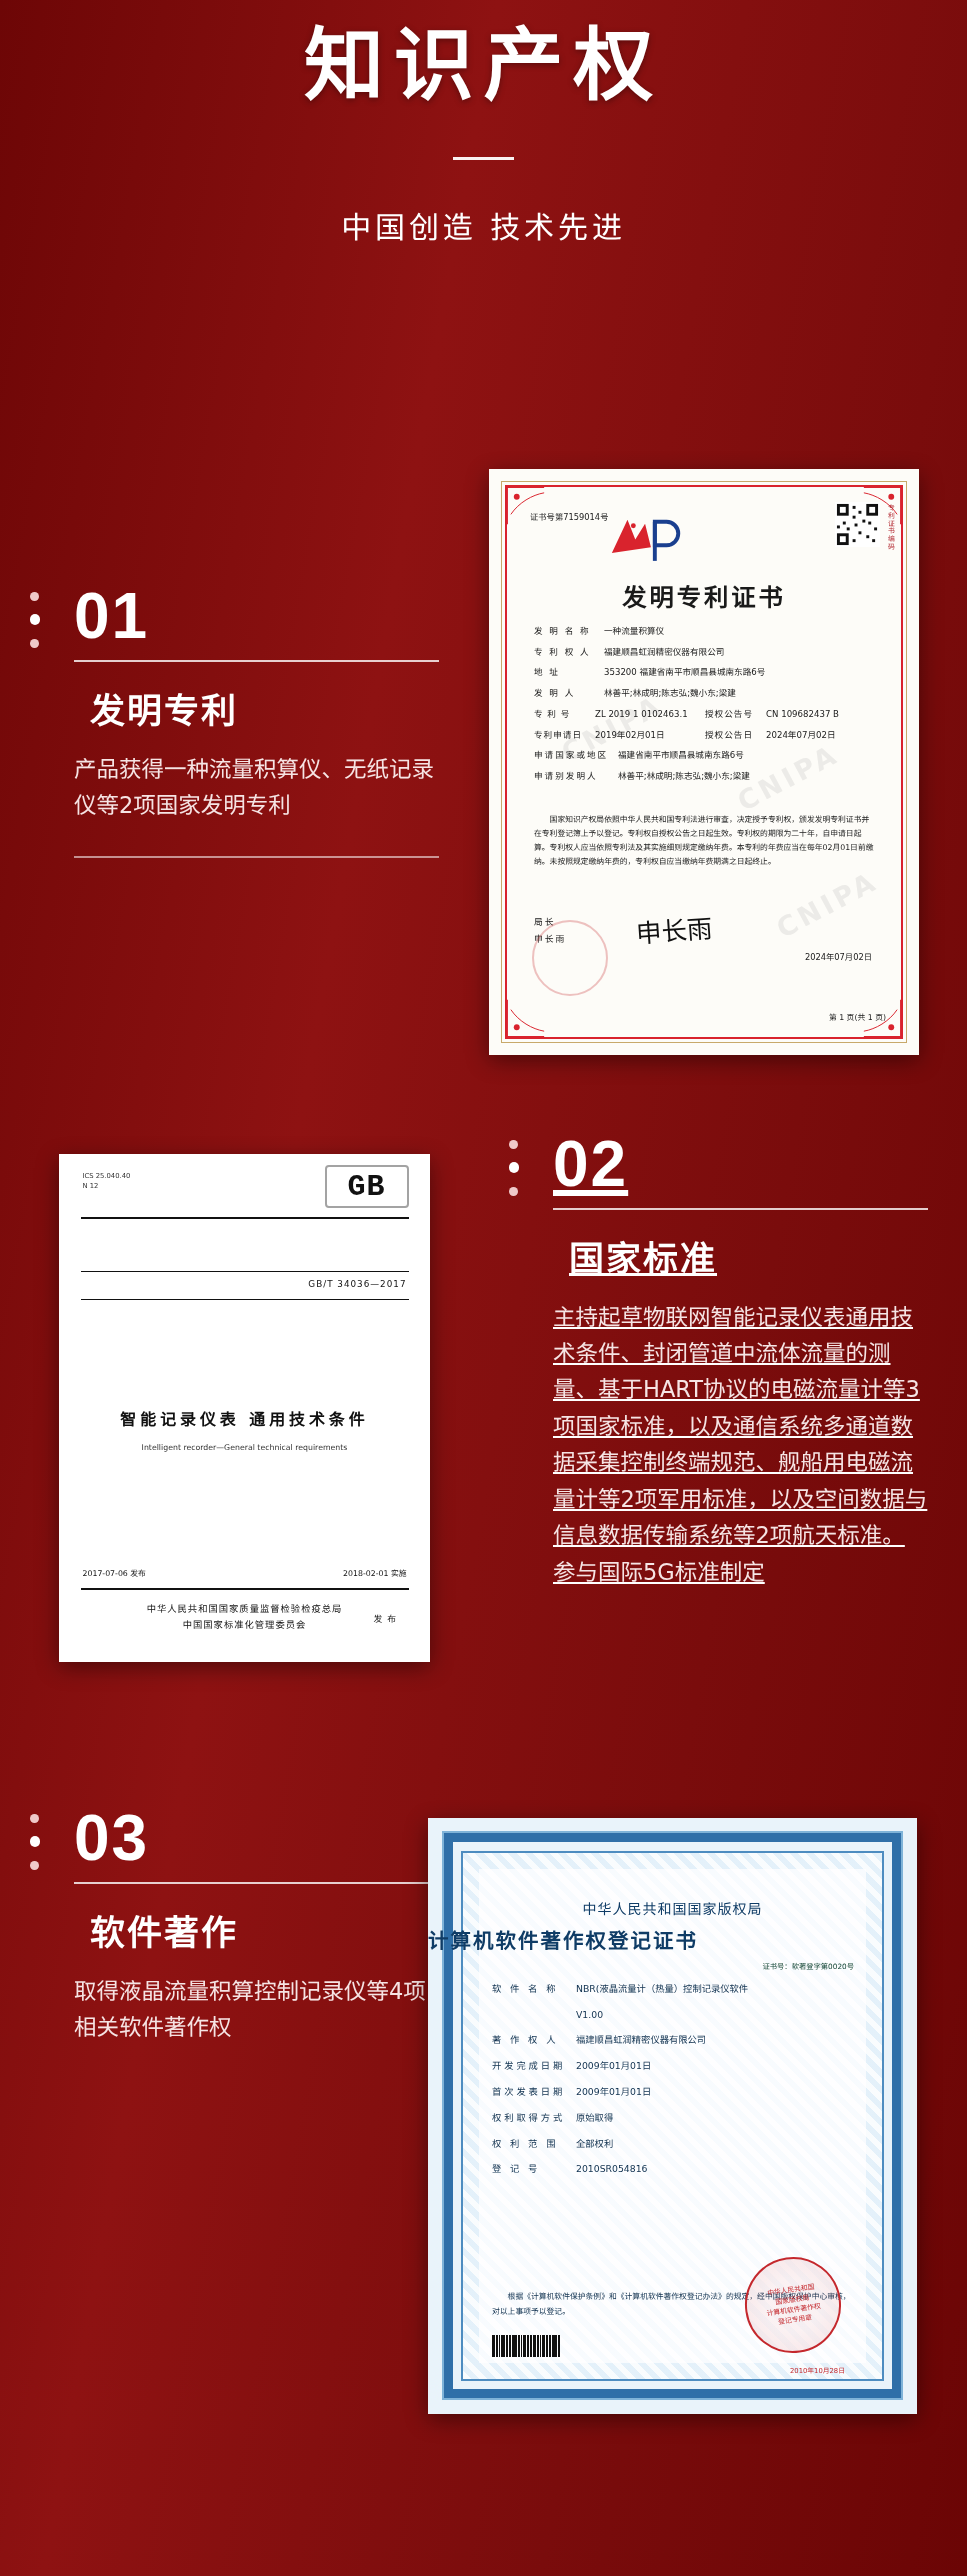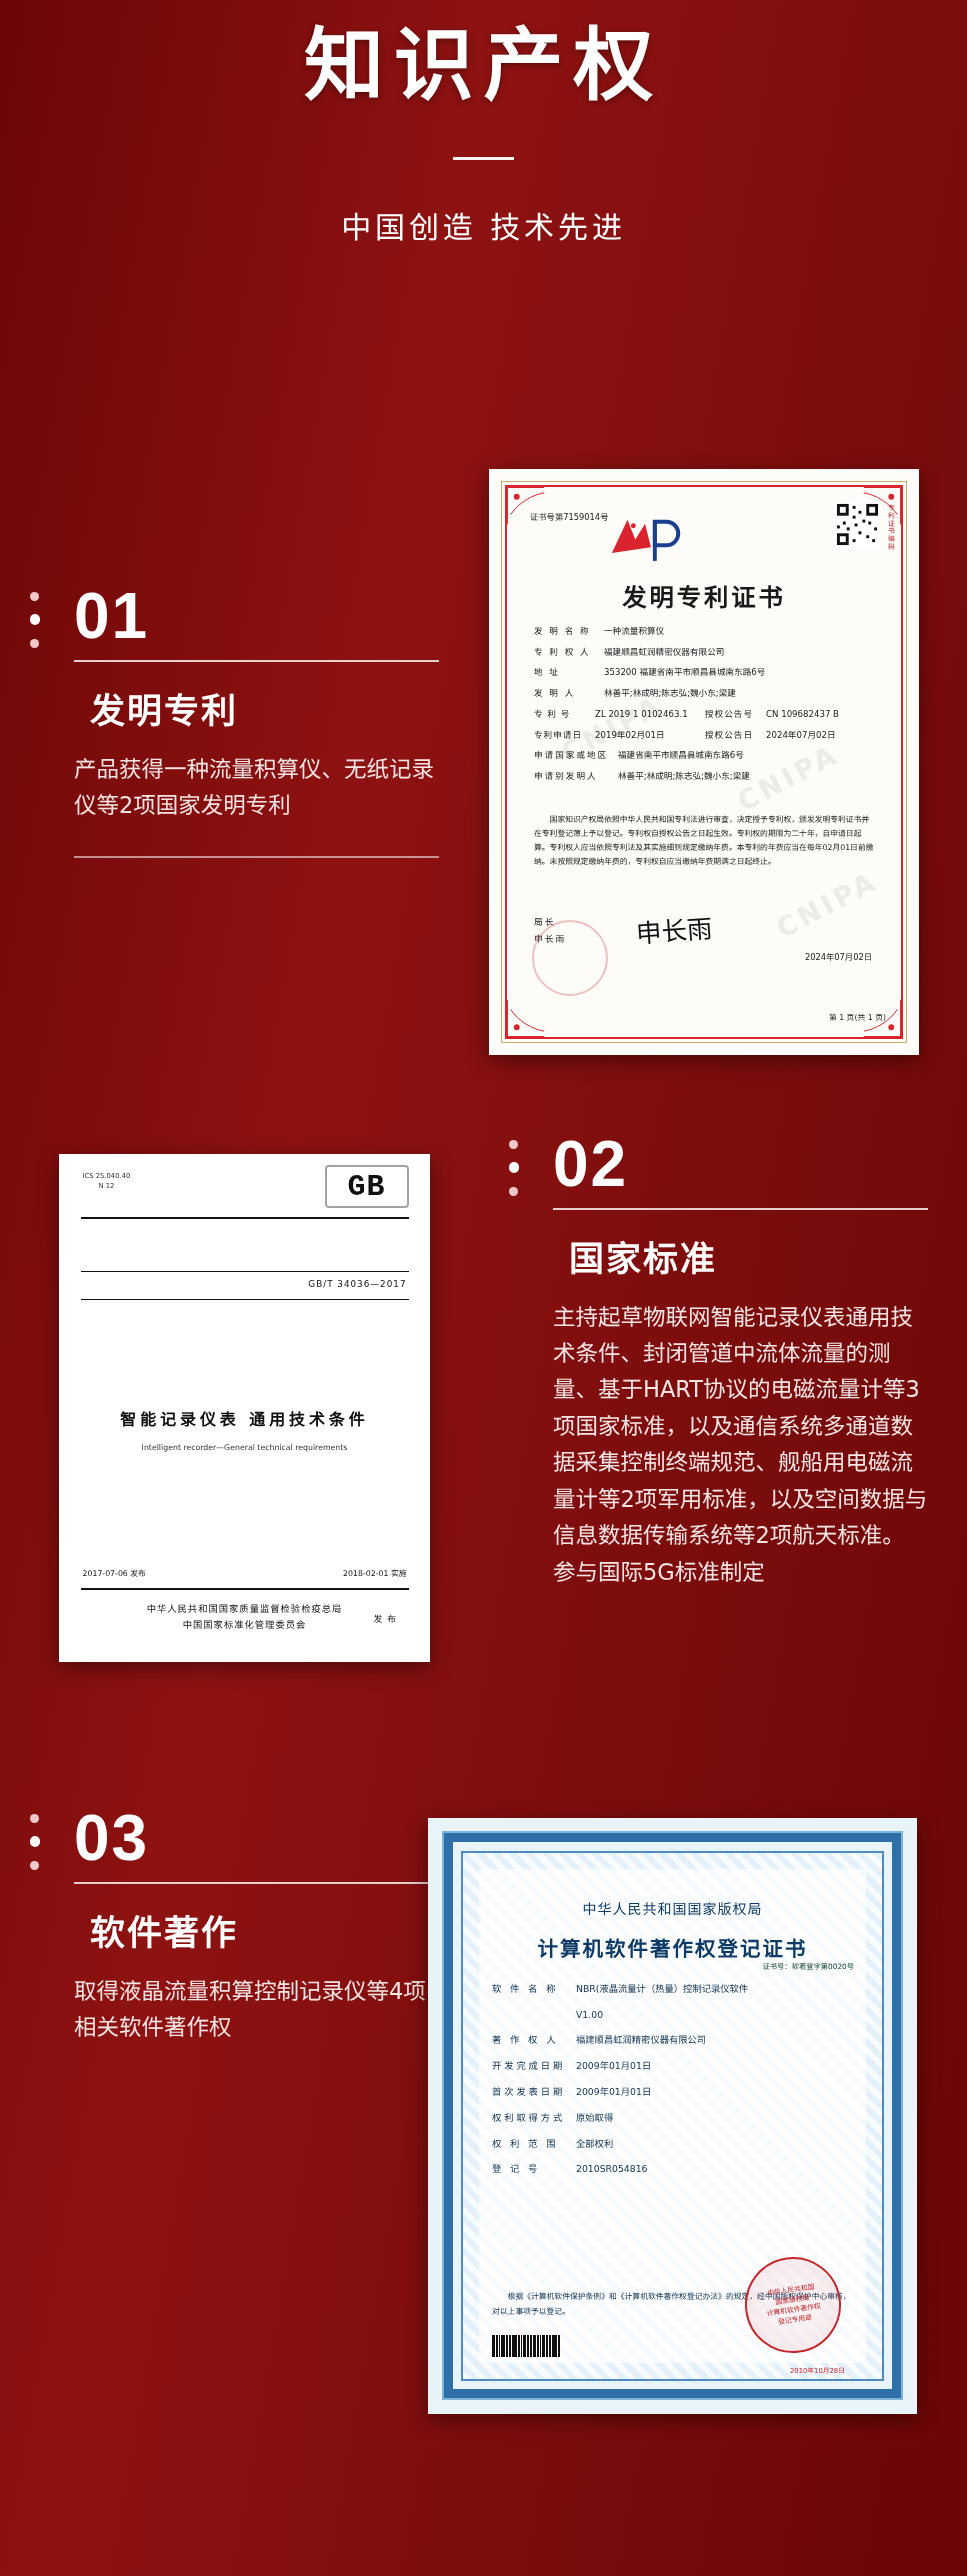--- a/index.html
+++ b/index.html
@@ -63,21 +63,21 @@
   }
   .hr-bottom { height: 2px; background: rgba(255,255,255,.55); margin-top: 33px; }
 
   
   #block1 { position: absolute; left: 0; top: 586px; width: 967px; height: 469px; }
   #block1 .left { position: absolute; left: 29px; top: 0; width: 410px; }
   #block1 .cert { position: absolute; left: 489px; top: -117px; }
 
   
   #block2 { position: absolute; left: 0; top: 1134px; width: 967px; height: 586px; }
-  #block2 .right { position: absolute; left: 508px; top: 0; width: 420px; }
+  #block2 .right { position: absolute; left: 508px; top: 0; width: 420px; text-decoration: underline; }
   #block2 .cert { position: absolute; left: 59px; top: 19.5px; }
 
   
   #block3 { position: absolute; left: 0; top: 1808px; width: 967px; height: 606px; }
   #block3 .left { position: absolute; left: 29px; top: 0; width: 410px; }
   #block3 .cert { position: absolute; left: 428px; top: 9.8px; }
 
   
   .cert1 {
     width: 430px; height: 586px; background: #fdfcf8;
@@ -204,21 +204,21 @@
     position: absolute; left: 33px; top: 33px; right: 33px; bottom: 33px;
     border: 2px solid #4d8cc0;
     background: repeating-linear-gradient(45deg, rgba(255,255,255,.75) 0 5.9px, rgba(226,240,250,.75) 5.9px 11.7px);
   }
   .cert3 .inner { position: absolute; left: 51px; top: 51px; right: 51px; bottom: 51px; background: rgba(255,255,255,.72); }
   .cert3 h2 {
     position: absolute; left: 0; right: 0; top: 68px; margin: 12px; text-align: center;
     font-size: 14px; font-weight: normal; color: #0f3c66; letter-spacing: 1px;
   }
   .cert3 h3 {
-    position: absolute; left: 0; right: 0; top: 106px; margin: 8px; text-align: center;
+    position: absolute; left: 0; right: 0; top: 106px; margin: 0; text-align: left;
     font-size: 20.5px; font-weight: bold; color: #0f3c66; letter-spacing: 2px;
   }
   .cert3 .regno { position: absolute; right: 63px; top: 143px; font-size: 7.3px; color: #143; }
   .cert3 .rows { position: absolute; left: 64px; right: 59px; top: 166px; font-size: 9.3px; line-height: 1.1; color: #10314f; }
   .cert3 .row { display: flex; margin-bottom: 15.6px; }
   .cert3 .lab { width: 84px; flex: 0 0 84px; letter-spacing: 2.9px; }
   .cert3 .val { flex: 1; }
   .cert3 .para {
     position: absolute; left: 64px; right: 59px; bottom: 94px;
     font-size: 7.8px; line-height: 1.9; text-indent: 15.6px; color: #10314f;
@@ -401,21 +401,21 @@
       <div class="stamp"></div>
       <div class="pagefoot">第 1 页(共 1 页)</div>
     </div>
   </div>
 </div>
 
 <div class="block" id="block2">
 
   <div class="cert">
     <div class="cert2">
-      <div class="topinfo" style="white-space:pre-line;text-align:center;">ICS 25.040.40
+      <div class="topinfo" style="white-space:pre-line;">ICS 25.040.40
 N 12</div>
       <div class="gb">GB</div>
       <div class="hr-thick"></div>
       <div class="hr-thin"></div>
       <div class="code">GB/T 34036—2017</div>
       <div class="hr-thin2"></div>
       <div class="std-name">智能记录仪表  通用技术条件</div>
       <div class="std-en">Intelligent recorder—General technical requirements</div>
       <div class="dates">
         <span>2017-07-06 发布</span>

